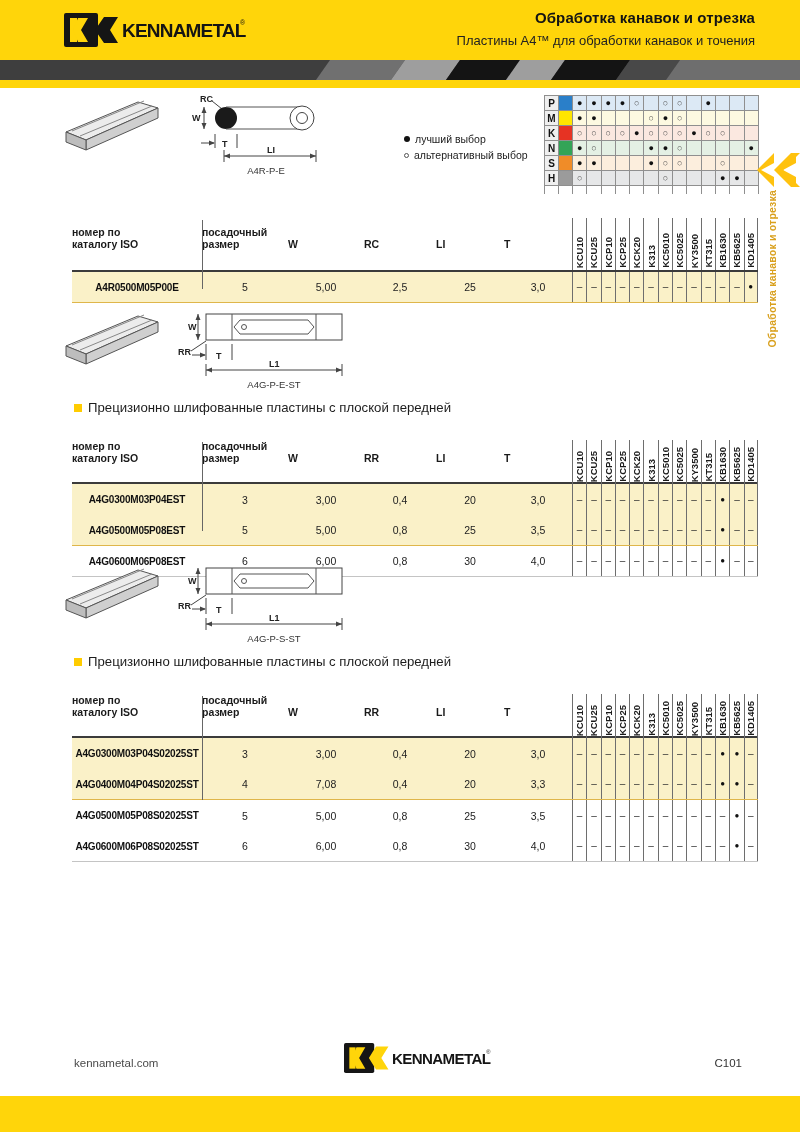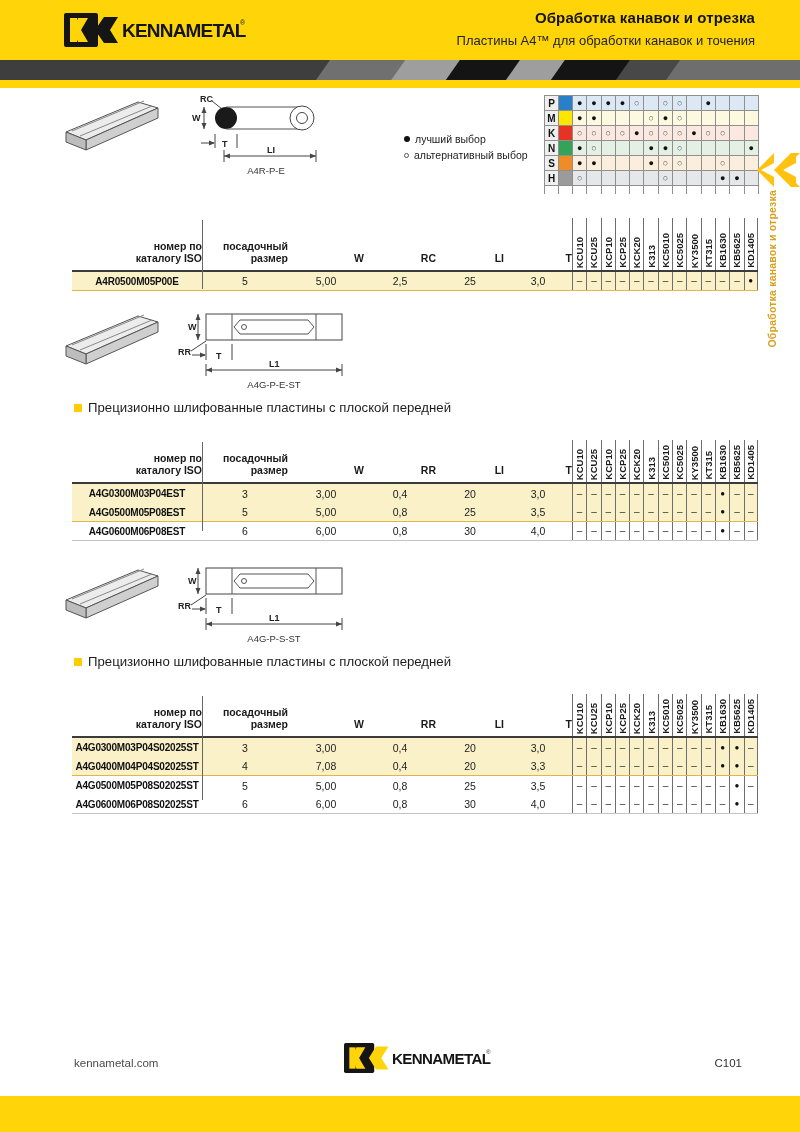--- a/index.html
+++ b/index.html
@@ -64,26 +64,26 @@
   
   .ktable{position:absolute;left:72px;width:686px}
   .ktable.t1{top:218px;height:71px}
   .ktable.t2{top:440px;height:91px}
   .ktable.t3{top:694px;height:106px}
   .thead{display:grid;grid-template-columns:130px 86px 76px 72px 68px 68px repeat(13,14.3px);
     border-bottom:2px solid #3b3b3b}
   .t1 .thead{height:54px}
   .t2 .thead{height:44px}
   .t3 .thead{height:44px}
-  .th{display:flex;flex-direction:column;justify-content:flex-end;align-items:flex-end;
-    font-size:10.5px;font-weight:bold;color:var(--ink);padding-bottom:6px;line-height:12px;text-align:center}
+  .th{display:flex;flex-direction:column;justify-content:flex-end;align-items:flex-start;
+    font-size:10.5px;font-weight:bold;color:var(--ink);padding-bottom:20px;line-height:12px;text-align:center}
   .glab{border-left:1px solid var(--colline);display:flex;align-items:flex-end;justify-content:center}
   .thead .glab:last-child{border-right:1px solid var(--colline)}
   .vtext{writing-mode:vertical-rl;transform:rotate(180deg);font-size:9.5px;font-weight:bold;color:var(--ink);padding:2px 0 2px}
-  .tr{display:grid;grid-template-columns:130px 86px 76px 72px 68px 68px repeat(13,14.3px);height:19px}
+  .tr{display:grid;grid-template-columns:130px 86px 76px 72px 68px 68px repeat(13,14.3px);height:31px}
   .tr.hl{background:var(--hl)}
   .tr.sep-gold{border-bottom:1px solid var(--gold)}
   .tr.sep-gray{border-bottom:1px solid #c4c4c4}
   .td{display:flex;align-items:center;justify-content:center;font-size:10.5px;color:#222}
   .td.iso{font-weight:bold;font-size:10px;letter-spacing:-0.2px;color:#111}
   .gcell{border-left:1px solid var(--colline);display:flex;align-items:center;justify-content:center}
   .tr .gcell:last-child{border-right:1px solid var(--colline)}
   .gm-dash{font-size:10px;color:#333;line-height:1}
   .gm-dot{font-size:8px;color:#111;line-height:1}
   .vline{position:absolute;left:130px;top:2px;bottom:0;width:1px;background:#666}

